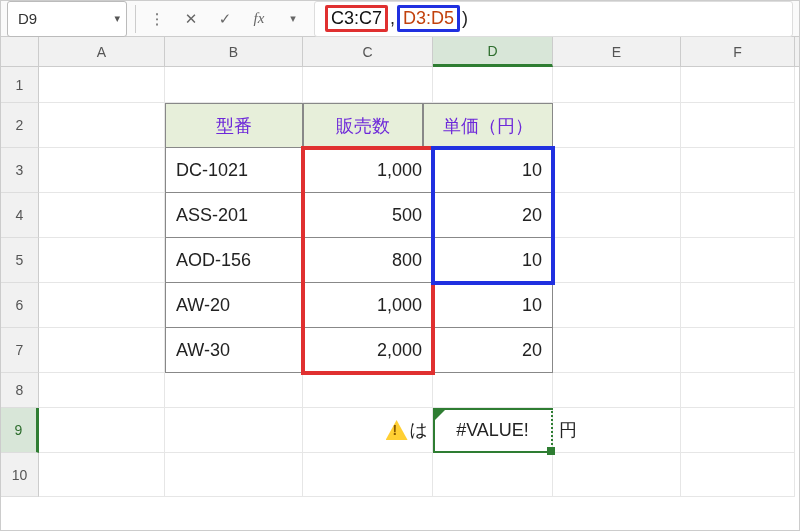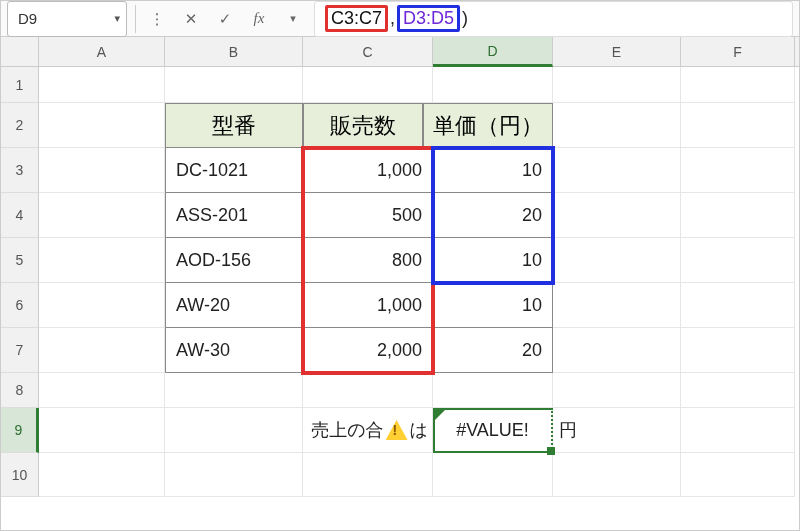--- a/index.html
+++ b/index.html
@@ -71,21 +71,21 @@
   .ref-red {
     border: 3px solid #e03030;
     padding: 0 3px;
     border-radius: 2px;
     color:#111;
   }
   .ref-blue {
     border: 3px solid #2030e0;
     padding: 0 3px;
     border-radius: 2px;
-    color:#6d28d9;
+    color:#c2410c;
   }
   
   .sheet {
     position: relative;
   }
   .colheads {
     display: flex;
     height: 30px;
     background: #f1f1f1;
     border-bottom: 1px solid #ccc;
@@ -137,22 +137,22 @@
     padding: 0 10px;
     font-size: 18px;
     overflow: visible;
     white-space: nowrap;
     position: relative;
   }
   .hdrcell {
     background: #e7efda;
     border: 1px solid #888;
     justify-content: center;
-    font-size: 22px;
-    color:#000000;
+    font-size: 18px;
+    color:#6d28d9;
   }
   .tB { border: 1px solid #888; border-top: none; }
   .tC { border: 1px solid #888; border-top: none; border-left: none; }
   .tD { border: 1px solid #888; border-top: none; border-left: none; }
   .num { justify-content: flex-end; }
   
   .overlay {
     position: absolute;
     pointer-events: none;
     z-index: 5;
@@ -294,21 +294,20 @@
       <div class="cell wD"></div>
       <div class="cell wE"></div>
       <div class="cell wF"></div>
     </div>
     <div class="row">
       <div class="rh active">9</div>
       <div class="cell wA"></div>
       <div class="cell wB label-right" style="justify-content:flex-end;"></div>
       <div class="cell wC label-right" style="overflow:visible; justify-content:flex-end;">
         <span class="warn">
-          <span>売上の合</span>
           <span class="warn-icon"></span>
           <span>は</span>
         </span>
       </div>
       <div class="cell wD num" style="position:relative; justify-content:center;">
         <span class="err-tri"></span>
         <span>#VALUE!</span>
       </div>
       <div class="cell wE yen" style="justify-content:flex-start;">円</div>
       <div class="cell wF"></div>

